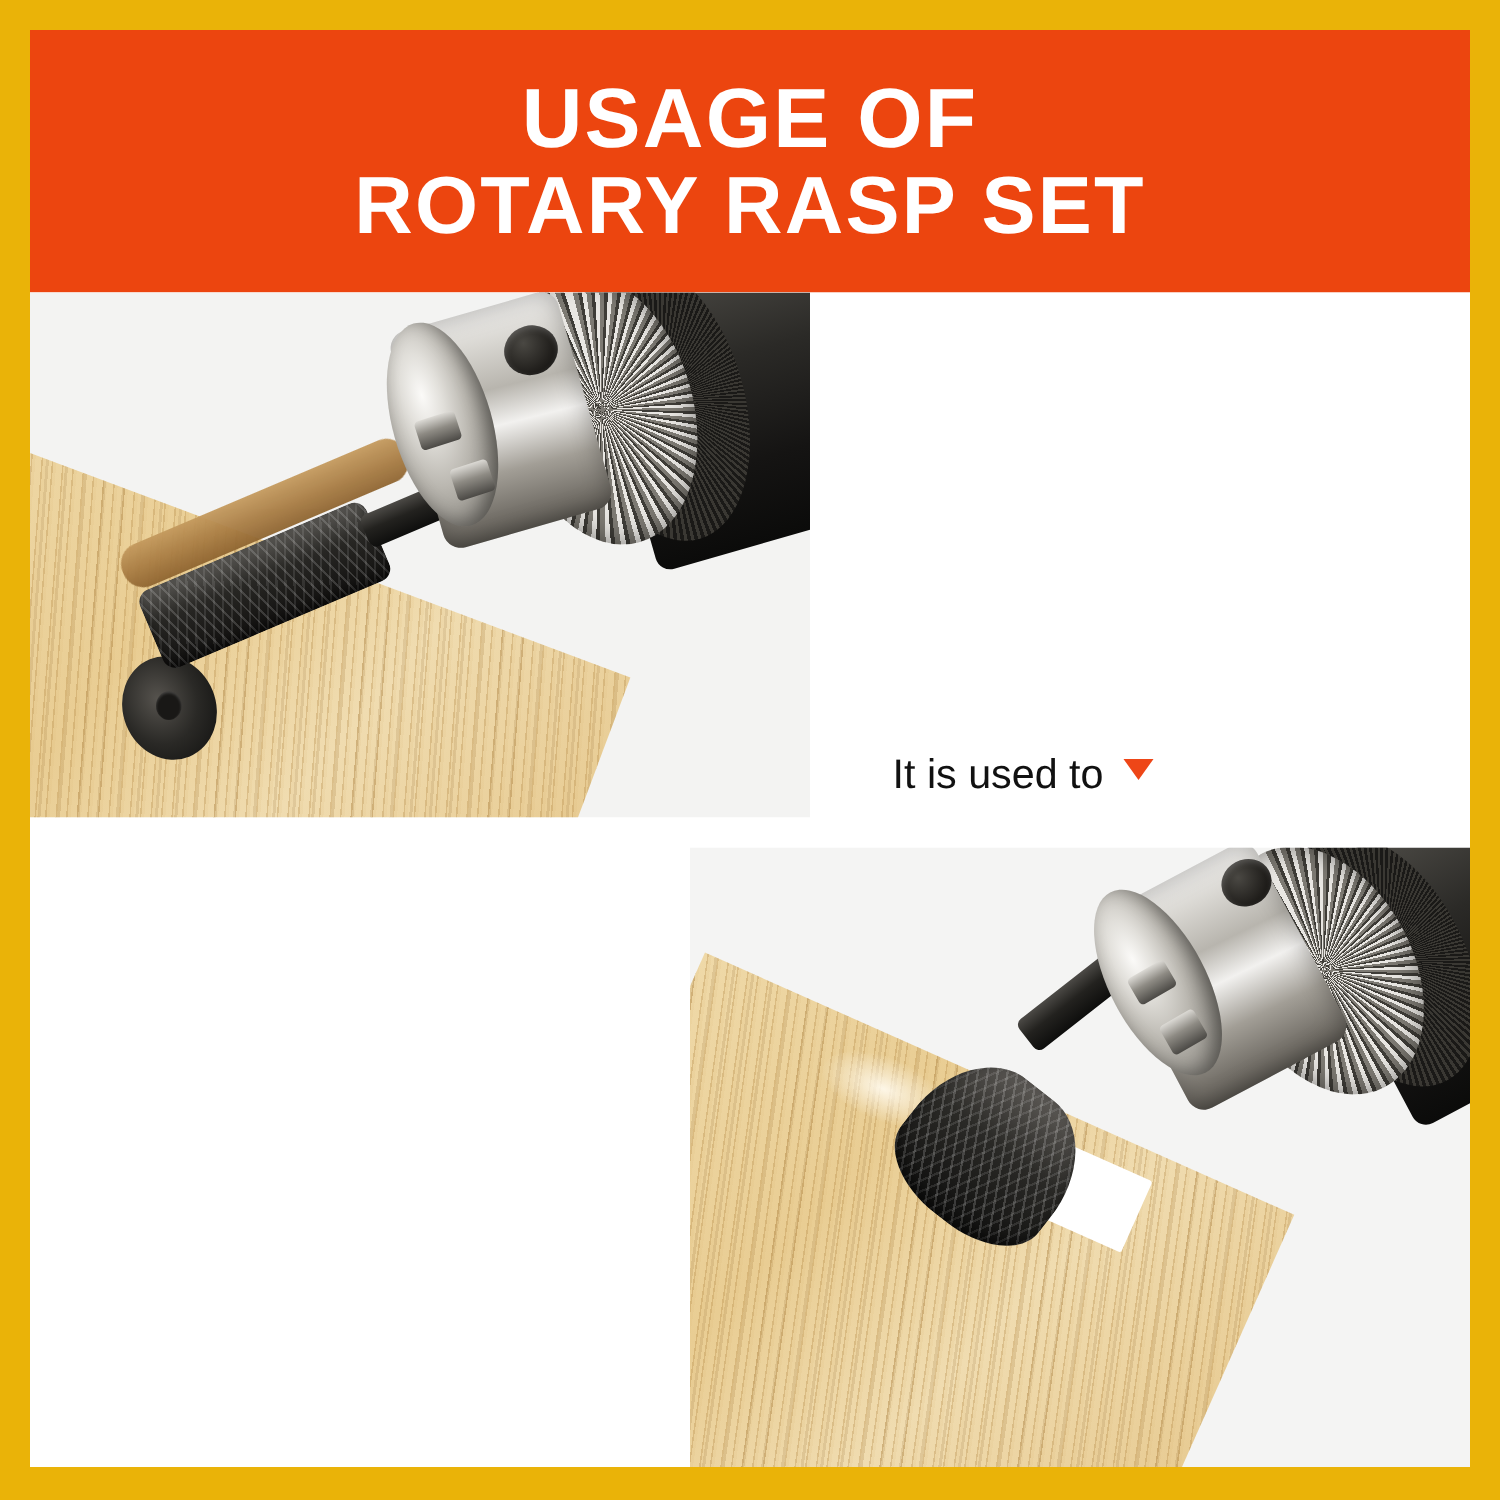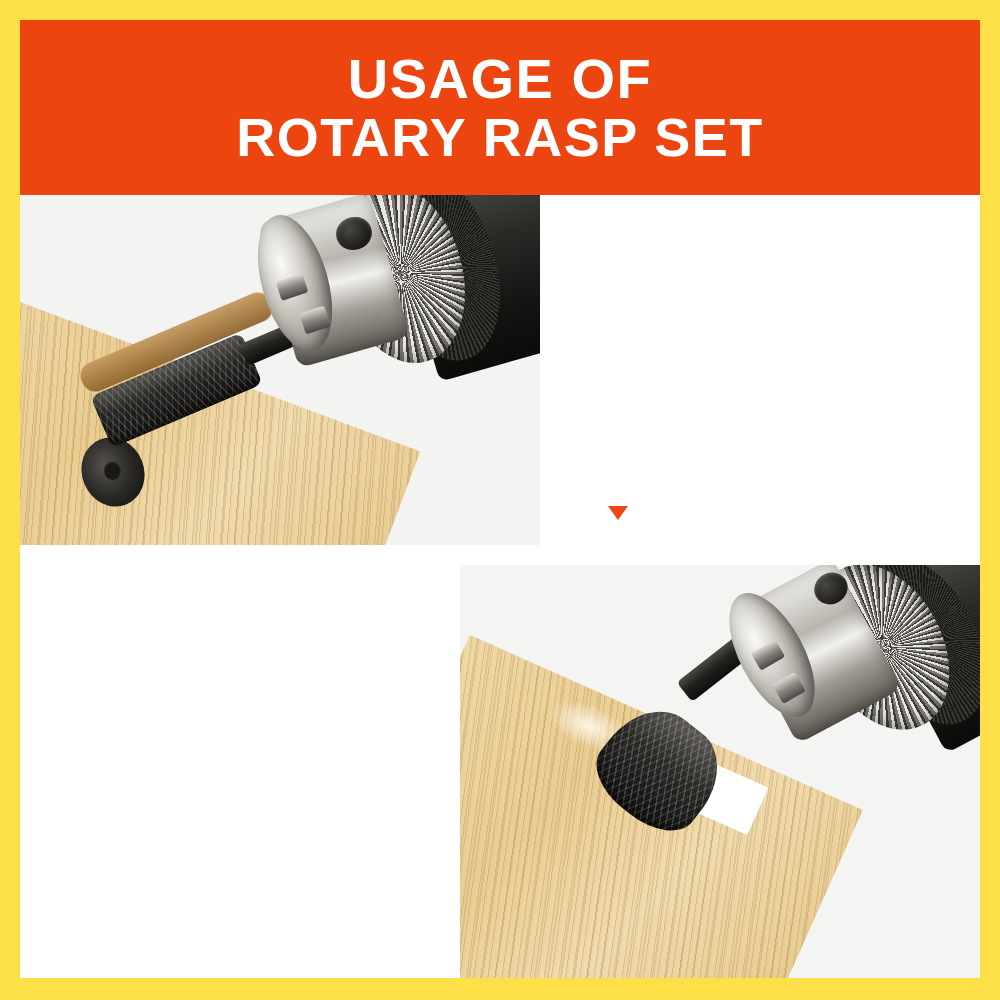--- a/index.html
+++ b/index.html
@@ -9,21 +9,21 @@
     height: 1000px;
     overflow: hidden;
     background: #e6e6e6;
     font-family: "Liberation Sans", sans-serif;
   }
 
   #root {
     position: relative;
     width: 1000px;
     height: 1000px;
-    background: #fde047;
+    background: #eab308;
   }
 
   
   .card {
     position: absolute;
     left: 20px;
     top: 20px;
     width: 960px;
     height: 958px;
     background: #ffffff;
@@ -333,21 +333,21 @@
               <stop offset="100%" stop-color="#ea4816"></stop>
             </linearGradient>
           </defs>
           <path d="M2,82 C22,78 48,66 68,42" stroke="url(#gradA1)" stroke-width="11" fill="none" stroke-linecap="round"></path>
           <path d="M78,26 L58,58 L68,46 L46,50 Z" fill="url(#gradA1)"></path>
         </svg>
       </div>
 
       <div class="caption" id="caption-one">
         <span class="cap-line">
-          <i class="tri"></i>
+          <span>It is used to</span><i class="tri"></i>
         </span>
         <span class="cap-line">
           <span>make grooves on board</span>
         </span>
 
       </div>
     </div>
 
     <div class="panel" id="panel-two">
 

